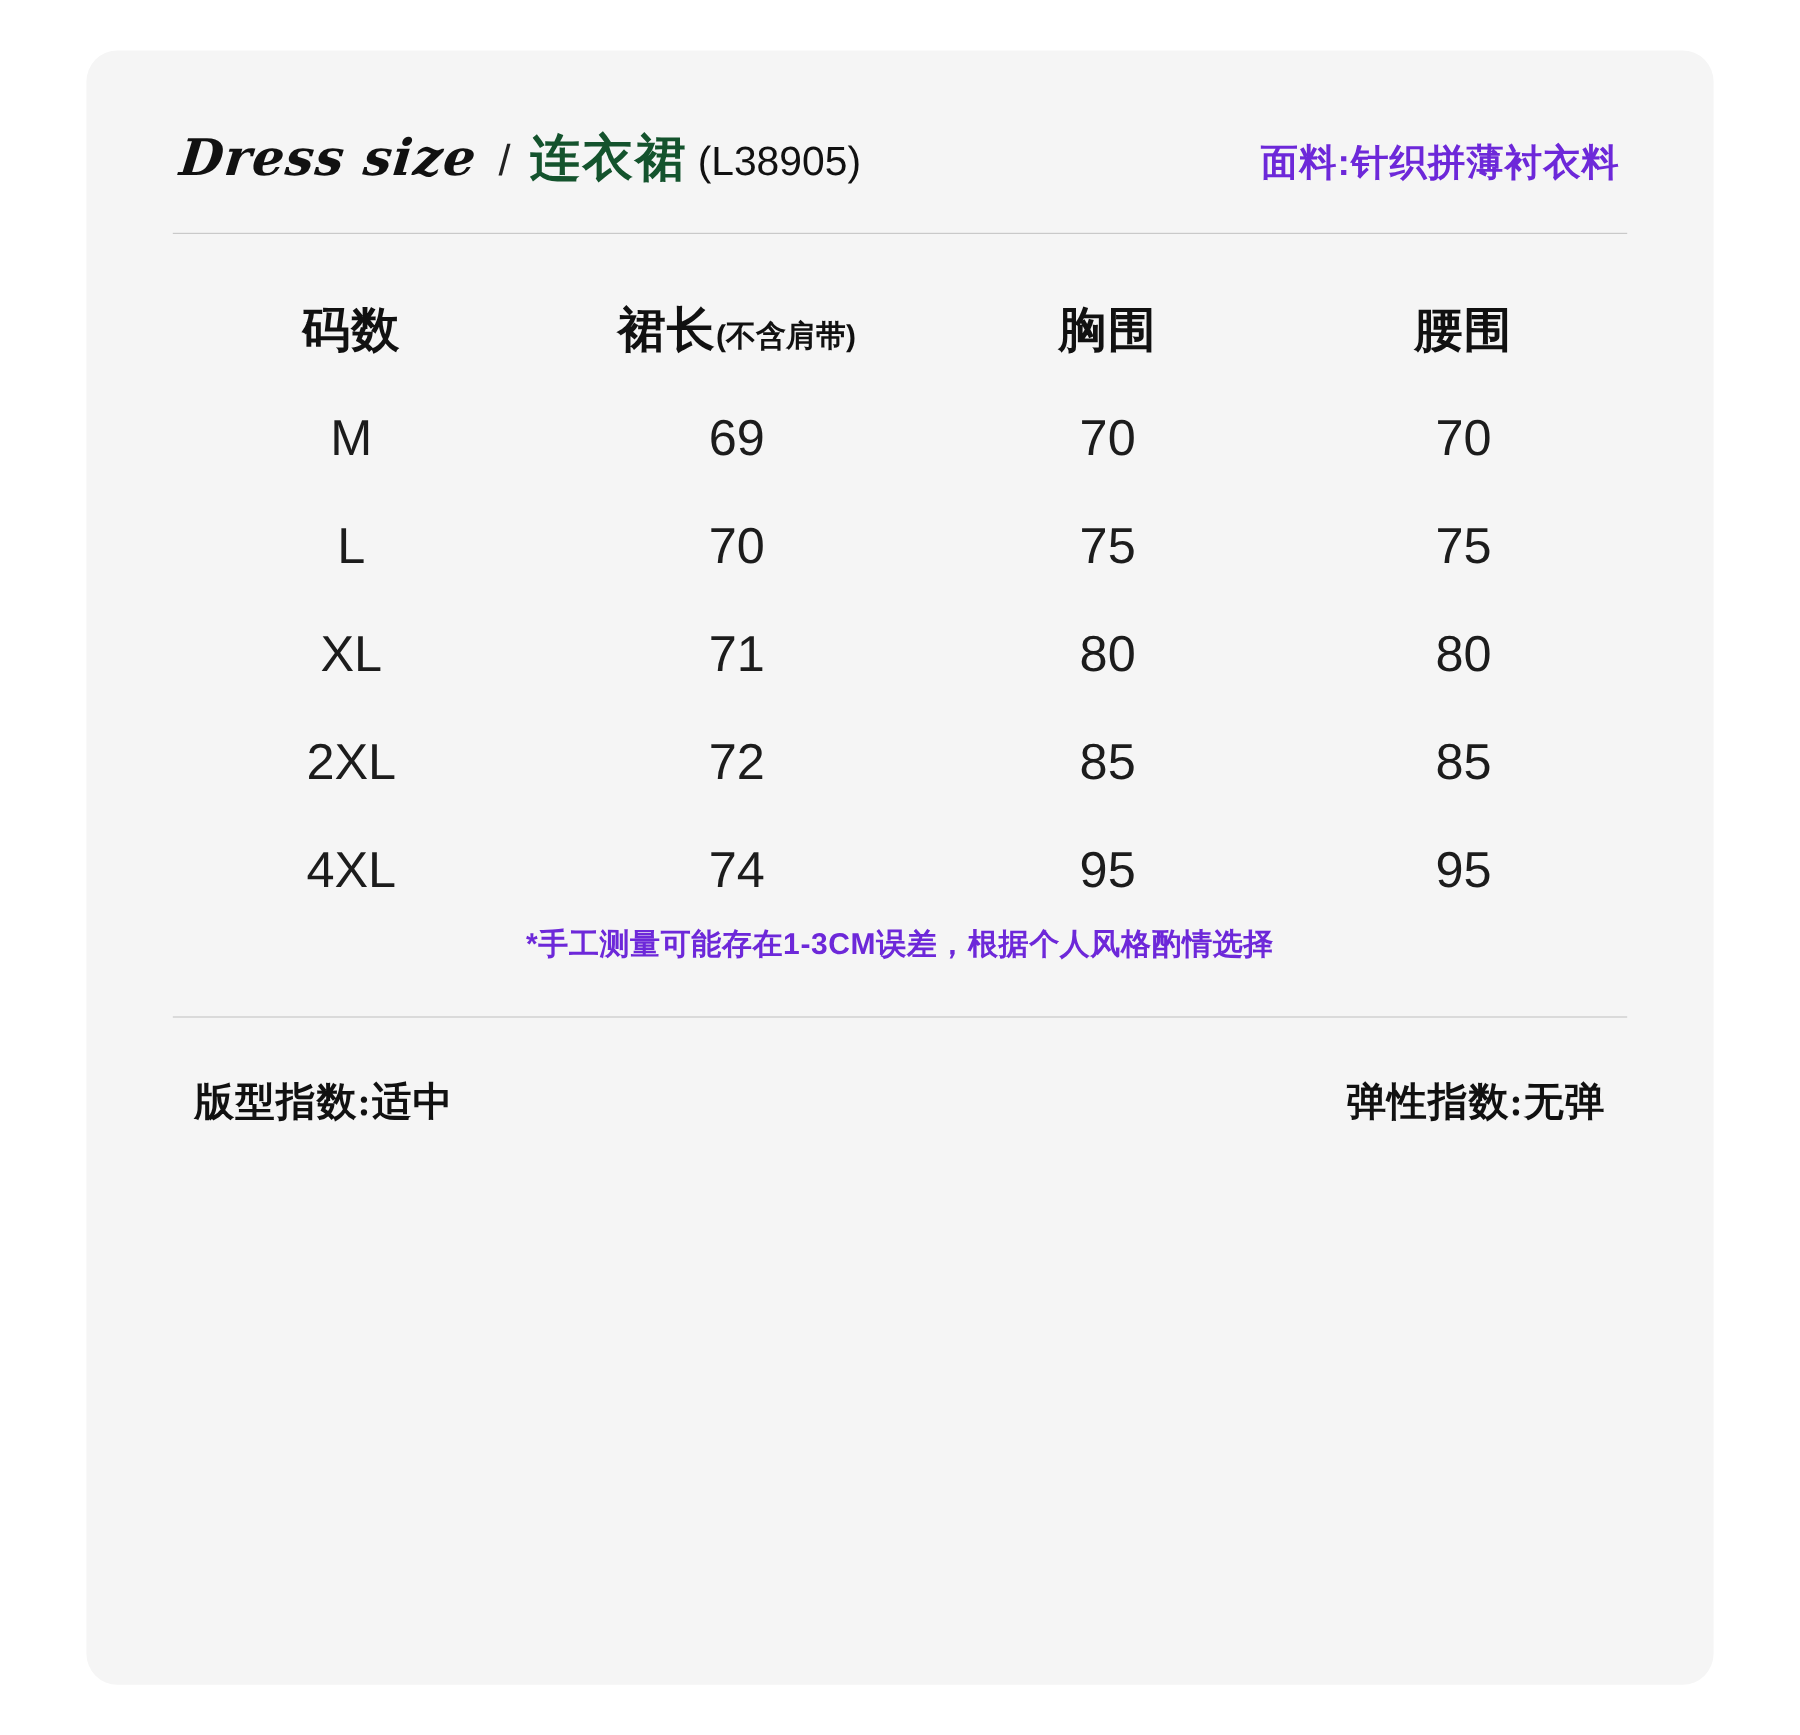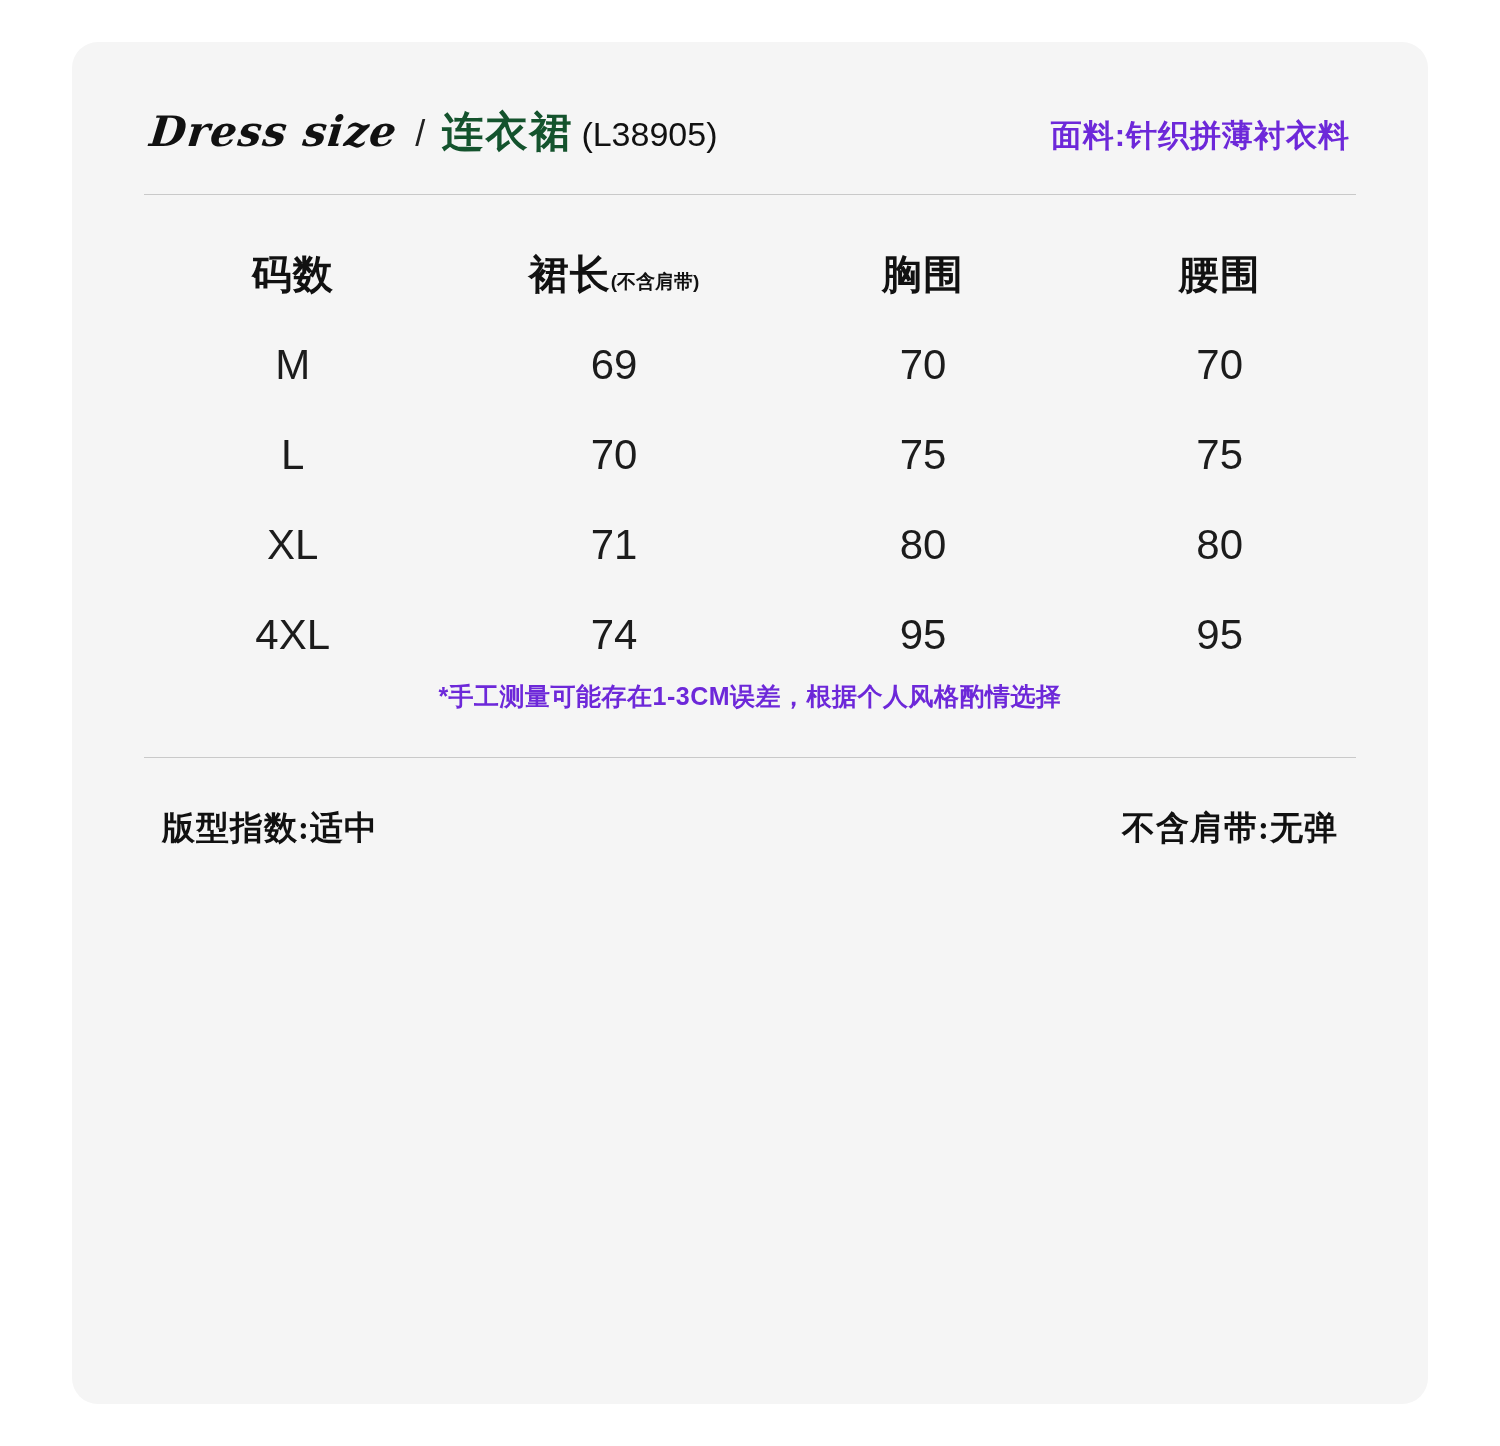--- a/index.html
+++ b/index.html
@@ -96,21 +96,21 @@
   }
   table.size-table th {
     font-size: 40px;
     font-weight: 700;
     color: #111;
     padding: 26px 0 18px 0;
     text-align: center;
     letter-spacing: 1px;
   }
   table.size-table th .sub {
-    font-size: 19px;
+    font-size: 25px;
     font-weight: 700;
     letter-spacing: 0;
   }
   table.size-table td {
     font-size: 42px;
     font-weight: 400;
     color: #1c1c1c;
     text-align: center;
     padding: 21px 0;
   }
@@ -192,31 +192,37 @@
           <td>75</td>
           <td>75</td>
         </tr>
         <tr>
           <td>XL</td>
           <td>71</td>
           <td>80</td>
           <td>80</td>
         </tr>
         <tr>
+          <td>2XL</td>
+          <td>72</td>
+          <td>85</td>
+          <td>85</td>
+        </tr>
+        <tr>
           <td>4XL</td>
           <td>74</td>
           <td>95</td>
           <td>95</td>
         </tr>
       </tbody>
     </table>
 
     <div class="note">*手工测量可能存在1-3CM误差，根据个人风格酌情选择</div>
 
     <div class="divider2"></div>
 
     <div class="indices">
       <div class="index-item">版型指数:适中</div>
-      <div class="index-item">不含肩带:无弹</div>
+      <div class="index-item">弹性指数:无弹</div>
     </div>
 
   </div>
 </div>
 
 </body></html>

